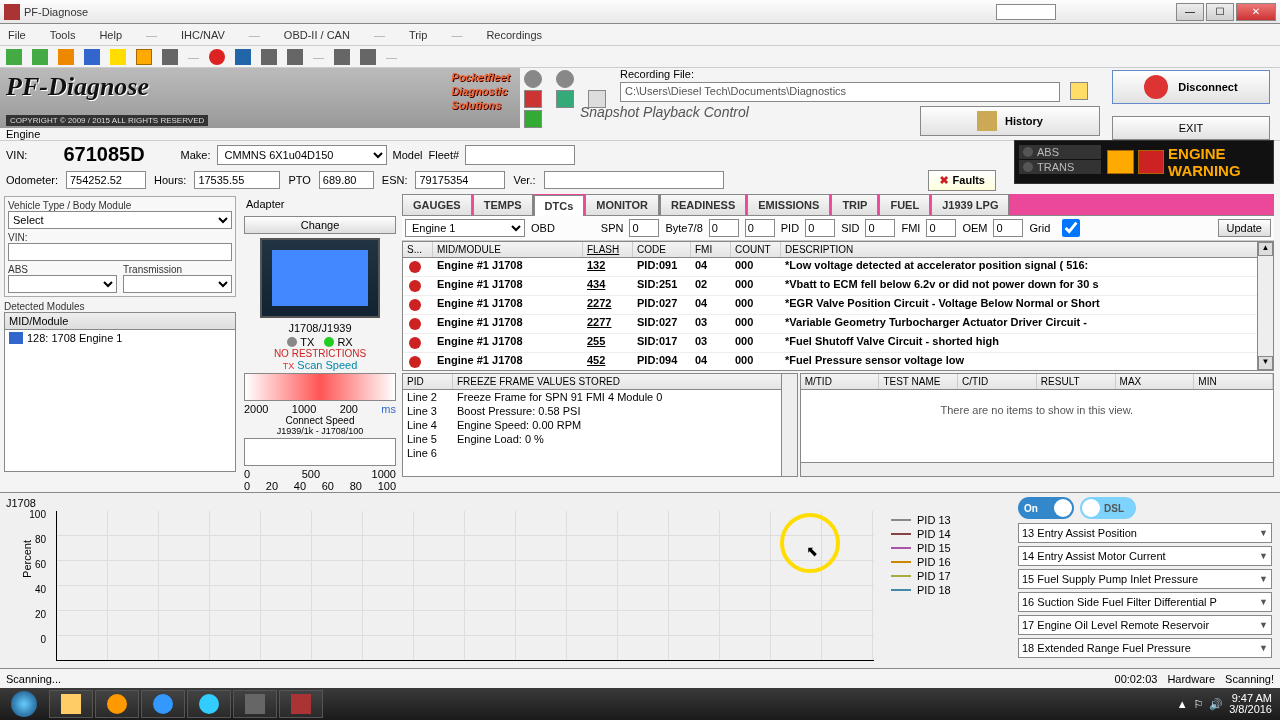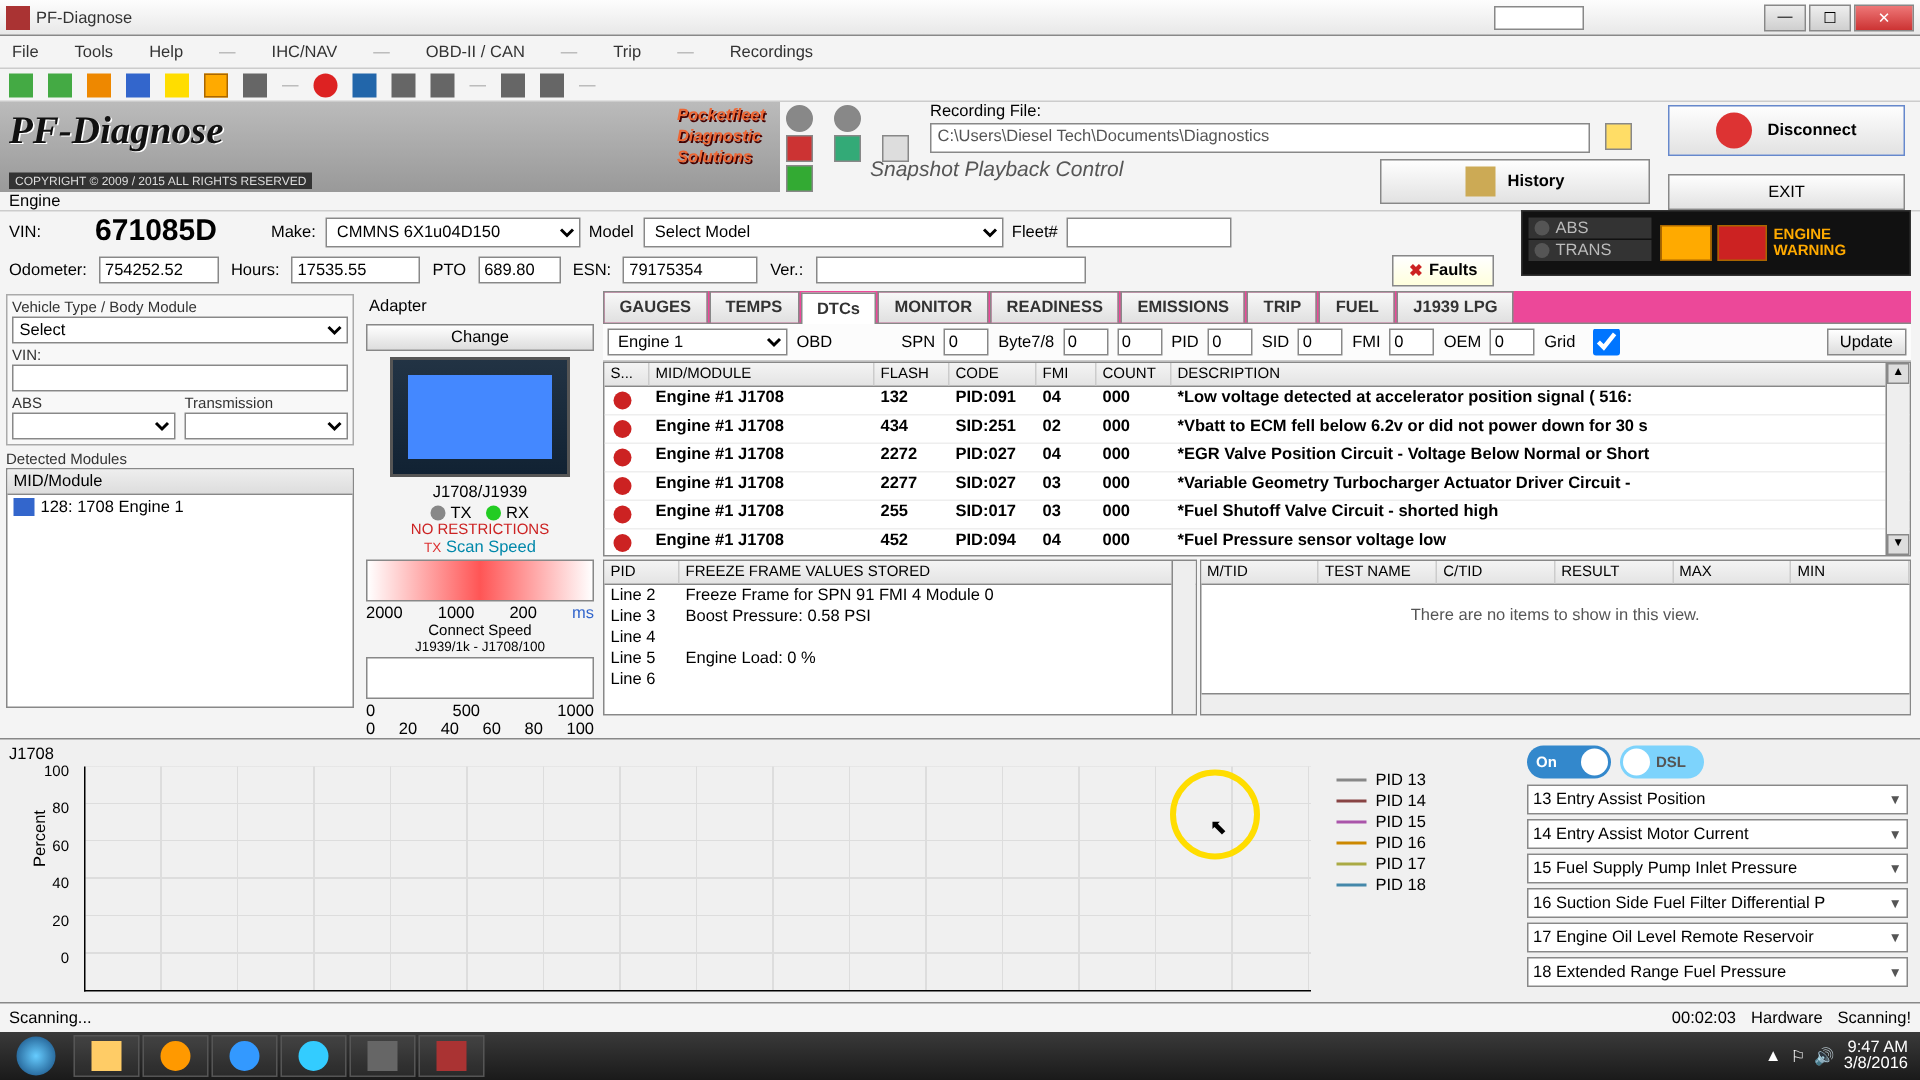--- a/index.html
+++ b/index.html
@@ -39,21 +39,21 @@
 .row3 input { border:1px solid #888; height:18px; width:86px; padding:0 3px; }
 .btn-faults { background:linear-gradient(#fff,#ffd); border:1px solid #888; padding:3px 10px; font-weight:bold; display:flex; align-items:center; gap:4px; margin-left:auto; }
 .btn-faults .x{color:#c22;font-weight:bold;}
 .ind-panel { width:260px; height:44px; background:#111; border:1px solid #333; position:absolute; right:6px; top:140px; display:flex; }
 .ind-panel .lp { width:90px; padding:3px; }
 .ind-panel .lp div{background:#333;color:#bbb;font-size:10px;padding:1px 4px;margin:1px;display:flex;align-items:center;gap:4px;}
 .ind-panel .lp .dot{width:10px;height:10px;border-radius:50%;background:#555;}
 .ind-panel .rp { flex:1; display:flex; align-items:center; gap:4px; padding:2px; }
 .ind-panel .rp .eic{width:34px;height:24px;background:#fa0;border:1px solid #a60;}
 .ind-panel .rp .eic.r{background:#c22;}
-.ind-panel .rp .ew{color:#fa0;font-size:10px;font-weight:bold;}
+.ind-panel .rp .ew{color:#fa0;font-size:15px;font-weight:bold;}
 
 .main { display:flex; height:300px; }
 .left-col { width:240px; padding:4px; background:#f4f4f4; }
 .left-col .grp { border:1px solid #aaa; margin-bottom:4px; padding:3px; background:#f8f8f8; }
 .left-col label { display:block; font-size:10px; color:#333; }
 .left-col select,.left-col input { width:100%; border:1px solid #888; height:18px; background:#fff; }
 .left-col .half { display:flex; gap:6px; }
 .left-col .half>div{flex:1;}
 .det-mods { border:1px solid #888; background:#fff; height:160px; }
 .det-mods .hdr { background:linear-gradient(#eee,#ddd); padding:2px 4px; border-bottom:1px solid #888; }
@@ -85,21 +85,21 @@
 .filt select,.filt input{border:1px solid #888;height:18px;background:#fff;padding:0 2px;}
 .filt input{width:30px;}
 .filt .upd{border:1px solid #888;background:linear-gradient(#fff,#ddd);padding:2px 8px;margin-left:auto;}
 .dtc-table { border:1px solid #888; height:130px; overflow:hidden; background:#fff; position:relative; }
 .dtc-table .thdr { display:flex; background:linear-gradient(#f4f4f4,#e4e4e4); border-bottom:1px solid #888; }
 .dtc-table .th { padding:2px 4px; border-right:1px solid #ccc; font-size:10px; }
 .dtc-table .tr { display:flex; border-bottom:1px solid #eee; }
 .dtc-table .td { padding:1px 4px; font-size:11px; overflow:hidden; white-space:nowrap; }
 .dtc-table .td.d { font-weight:bold; }
 .dtc-table .dot{width:12px;height:12px;background:#c22;border-radius:50%;margin:2px;}
-.c-s{width:30px;} .c-m{width:150px;} .c-f{width:50px;} .c-c{width:58px;} .c-fmi{width:40px;} .c-cn{width:50px;} .c-d{flex:1;}
+.c-s{width:30px;} .c-m{width:150px;} .c-f{width:50px;text-decoration:underline;} .c-c{width:58px;} .c-fmi{width:40px;} .c-cn{width:50px;} .c-d{flex:1;}
 .dtc-table .sb{position:absolute;right:0;top:0;bottom:0;width:16px;background:#eee;border-left:1px solid #888;}
 .dtc-table .sb .u,.dtc-table .sb .d{height:14px;background:#ddd;border:1px solid #888;text-align:center;font-size:8px;}
 .dtc-table .sb .d{position:absolute;bottom:0;left:0;right:0;}
 
 .sub-row { display:flex; gap:2px; height:104px; margin-top:2px; }
 .ff { flex:1; border:1px solid #888; background:#fff; position:relative; }
 .ff .thdr{display:flex;background:linear-gradient(#f4f4f4,#e4e4e4);border-bottom:1px solid #888;}
 .ff .th{padding:2px 4px;border-right:1px solid #ccc;font-size:10px;}
 .ff .tr{display:flex;padding:1px 4px;font-size:11px;}
 .ff .c1{width:50px;} .ff .c2{flex:1;}
@@ -223,21 +223,20 @@
 </div>
 
 <div style="padding:0 6px;background:#f4f4f4">Engine</div>
 
 <div class="row2">
   <span>VIN:</span>
   <span class="vin">671085D</span>
   <span>Make:</span>
   <select style="width:170px"><option>CMMNS 6X1u04D150</option></select>
   <span>Model</span>
-  <select style="width:240px"><option>Select Model</option></select>
   <span>Fleet#</span>
   <input style="width: 110px;">
 </div>
 
 <div class="ind-panel">
   <div class="lp">
     <div>
         <span class="dot"></span>
         <span>ABS</span>
       </div>
@@ -464,20 +463,21 @@
             <div class="tr">
               <div class="c1">Line 2</div>
               <div class="c2">Freeze Frame for SPN 91 FMI 4 Module 0</div>
             </div>
             <div class="tr">
               <div class="c1">Line 3</div>
               <div class="c2">Boost Pressure: 0.58 PSI</div>
             </div>
             <div class="tr">
               <div class="c1">Line 4</div>
+              <div class="c2">Engine Speed: 0.00 RPM</div>
             </div>
             <div class="tr">
               <div class="c1">Line 5</div>
               <div class="c2">Engine Load: 0 %</div>
             </div>
             <div class="tr">
               <div class="c1">Line 6</div>
             </div>
           </div>
         <div class="sb"></div>

